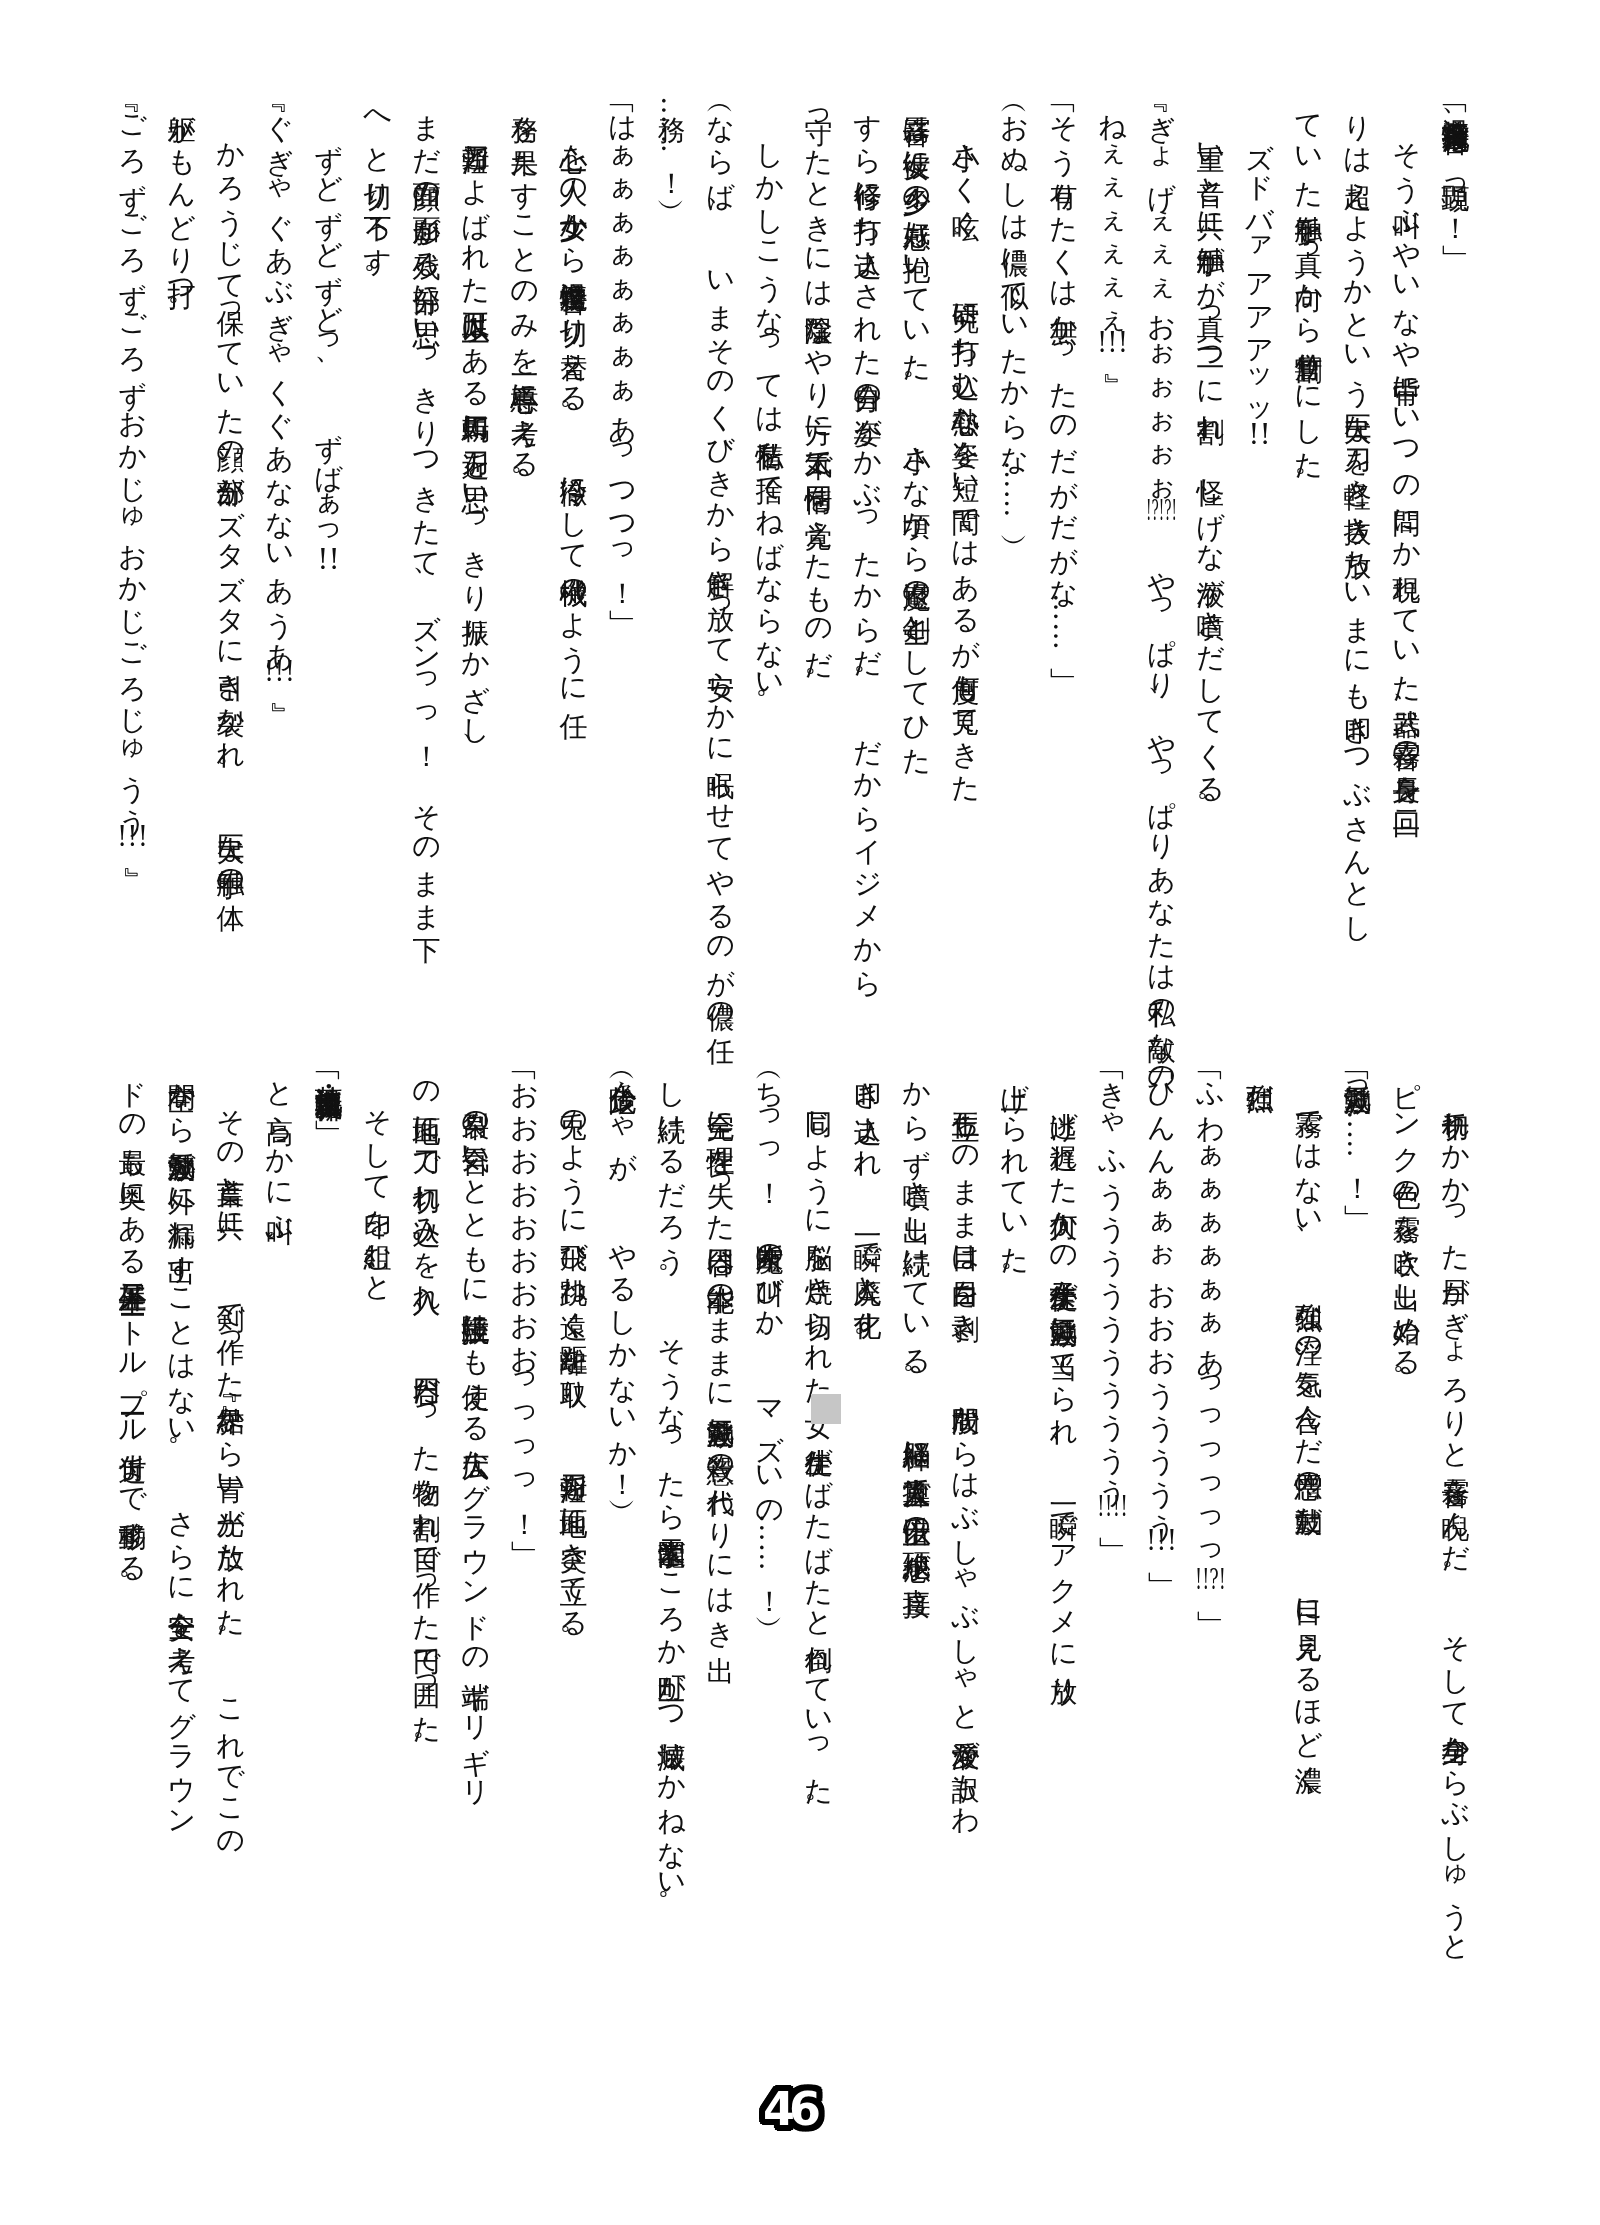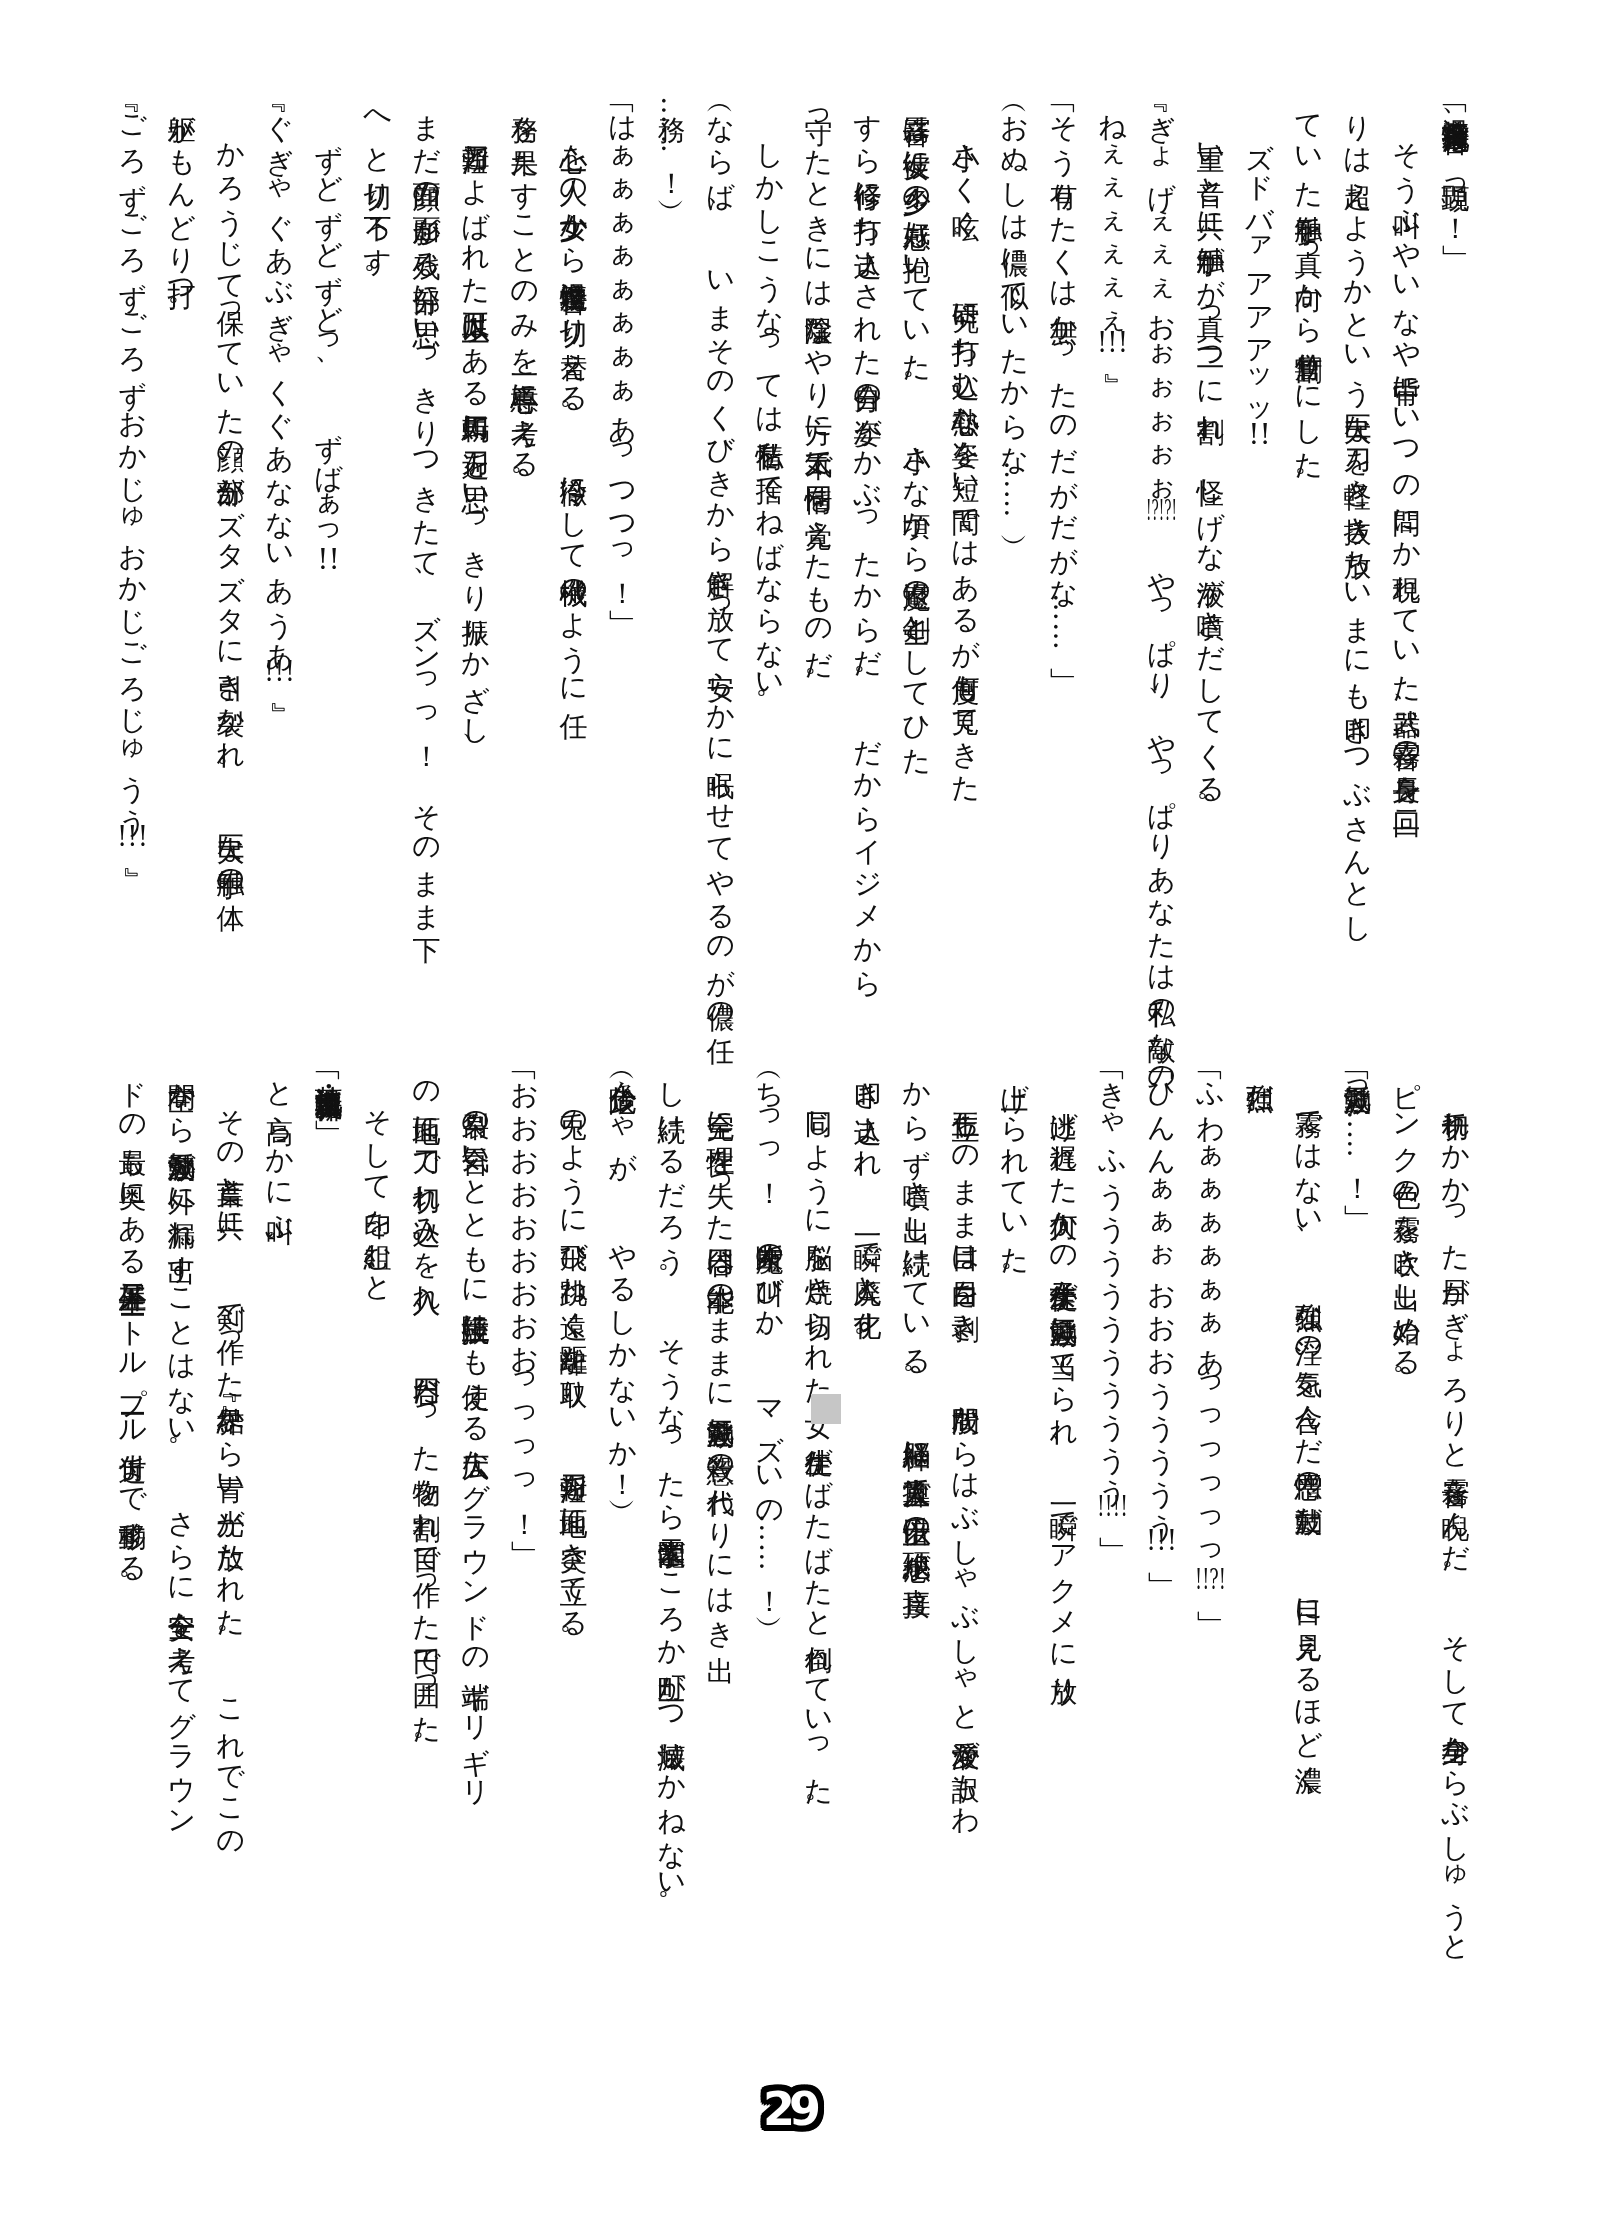--- a/index.html
+++ b/index.html
@@ -119,13 +119,13 @@
     <p class="line indent">裂帛の気合いとともに陸上競技にも使える広大なグラウンドの端ギリギリ</p>
     <p class="line">の地面に刀で切れ込みを入れ、　円谷だった物を割れ目で作った円で囲った。</p>
     <p class="line indent">そして印を組むと</p>
     <p class="line">「菊池流退魔斬奥義・斬界！」</p>
     <p class="line">と高らかに叫ぶ。</p>
     <p class="line indent">その言葉と共に、　剣で作った『結界』から青い光が放たれた。　これでこの</p>
     <p class="line">空間から淫気波動が外に漏れ出すことはない。　さらに安全を考えてグラウン</p>
     <p class="line">ドの最も奥にある屋外二十五メートルプール付近まで移動する。</p>
   </div>
 
-<div class="page-number">29</div>
+<div class="page-number">46</div>
 
 </body></html>

